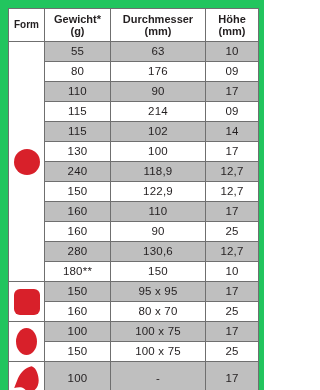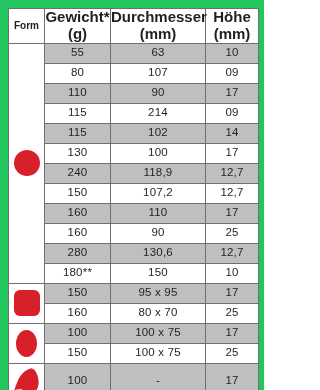--- a/index.html
+++ b/index.html
@@ -36,21 +36,21 @@
   table.spec th,
   table.spec td {
     border: 1px solid #6f6f6f;
     padding: 0;
     text-align: center;
     vertical-align: middle;
     color: #231f20;
   }
   thead th {
     height: 32px;
-    font-size: 15px;
+    font-size: 11px;
     font-weight: bold;
     line-height: 1.12;
     background: #ffffff;
     padding: 1px 2px;
   }
   thead th.h-form {
     font-size: 10px;
   }
   tbody td {
     height: 19px;
@@ -139,21 +139,21 @@
             <span class="shape-wrap">
               <span class="shape sh-circle"></span>
             </span>
           </td>
           <td class="val">55</td>
           <td class="val">63</td>
           <td class="val">10</td>
         </tr>
         <tr class="plain">
           <td class="val">80</td>
-          <td class="val">107</td>
+          <td class="val">176</td>
           <td class="val">09</td>
         </tr>
         <tr class="shade">
           <td class="val">110</td>
           <td class="val">90</td>
           <td class="val">17</td>
         </tr>
         <tr class="plain">
           <td class="val">115</td>
           <td class="val">214</td>
@@ -169,21 +169,21 @@
           <td class="val">100</td>
           <td class="val">17</td>
         </tr>
         <tr class="shade">
           <td class="val">240</td>
           <td class="val">118,9</td>
           <td class="val">12,7</td>
         </tr>
         <tr class="plain">
           <td class="val">150</td>
-          <td class="val">107,2</td>
+          <td class="val">122,9</td>
           <td class="val">12,7</td>
         </tr>
         <tr class="shade">
           <td class="val">160</td>
           <td class="val">110</td>
           <td class="val">17</td>
         </tr>
         <tr class="plain">
           <td class="val">160</td>
           <td class="val">90</td>

